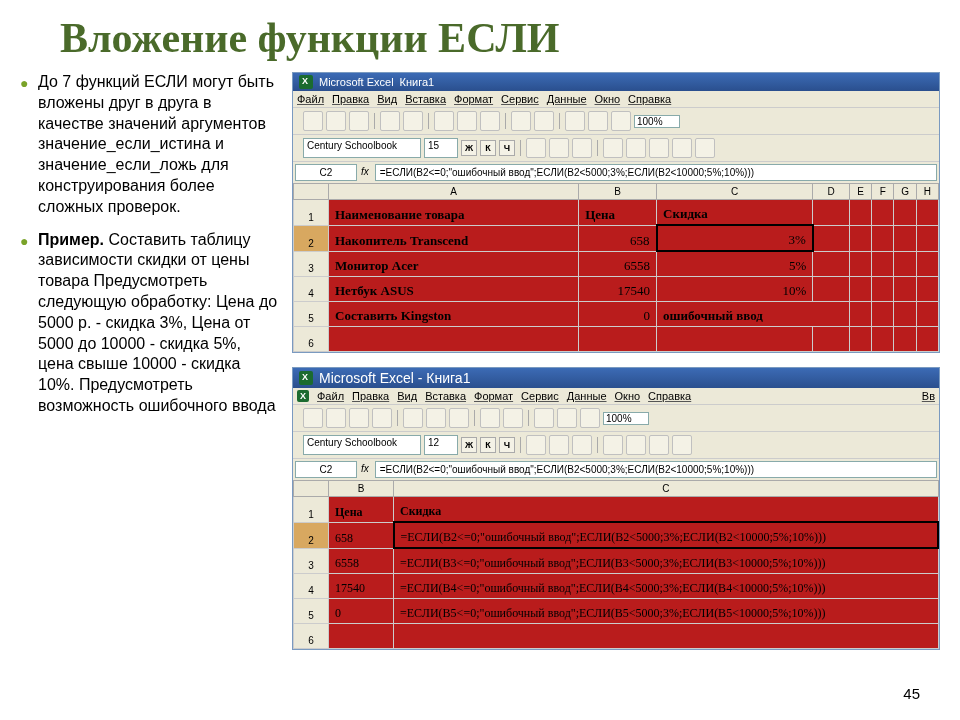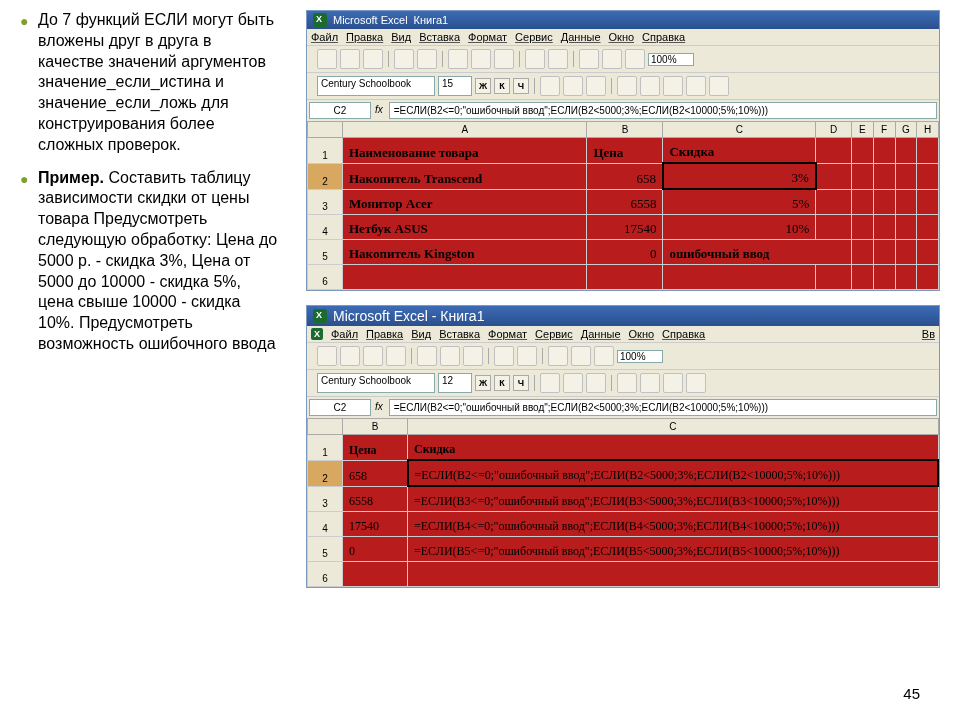--- a/index.html
+++ b/index.html
@@ -1,18 +1,18 @@
 <!DOCTYPE html>
 <html><head>
 <meta charset="utf-8">
 <style>
 body{margin:0;font-family:Arial,sans-serif;background:#fff;width:960px;height:720px;position:relative;overflow:hidden}
 .slide{padding:10px 20px 20px 20px}
 .title{font-size:42px;font-weight:bold;color:#4a6a2a;margin:4px 0 10px 40px;font-family:Georgia,serif}
-.layout{display:flex;gap:26px}
+.layout{display:flex;gap:12px}
 .left{width:260px}
 .left ul{list-style:none;padding:0;margin:0}
 .left li{margin-bottom:12px;position:relative;padding-left:18px;font-size:16px;line-height:1.3}
 .left li::before{content:"●";color:#7aa329;position:absolute;left:0;top:2px;font-size:14px}
 .right{flex:1;display:flex;flex-direction:column;gap:14px}
 .excel{border:1px solid #7a9ac0;font-size:11px;background:#b91c1c}
 .titlebar{background:linear-gradient(#3c6bb5,#2a4f8e);color:#fff;padding:2px 6px;display:flex;align-items:center;gap:6px;font-size:11px}
 .xicon{display:inline-block;width:14px;height:14px;background:#1b6b2f;border-radius:2px;position:relative}
 .xicon::after{content:"X";color:#fff;font-size:9px;font-weight:bold;position:absolute;left:3px;top:1px}
 .menubar{background:#ece9d8;padding:2px 4px;display:flex;gap:8px;font-size:11px}
@@ -38,20 +38,21 @@
 .b{font-weight:bold}
 .excel2{font-size:10px}
 .excel2 table.sheet{font-size:12px}
 .excel2 .titlebar{font-size:14px}
 .pagenum{position:absolute;right:40px;bottom:18px;font-size:15px}
 </style>
 </head>
 <body>
 
 <div class="slide">
+  <div class="title">Вложение функции ЕСЛИ</div>
   <div class="layout">
     <div class="left">
       <ul>
         <li>До 7 функций ЕСЛИ могут быть вложены друг в друга в качестве значений аргументов значение_если_истина и значение_если_ложь для конструирования более сложных проверок.</li>
         <li><span class="b">Пример.</span><span> Составить таблицу зависимости скидки от цены товара Предусмотреть следующую обработку: Цена до 5000 р. - скидка 3%, Цена от 5000 до 10000 - скидка 5%, цена свыше 10000 - скидка 10%. Предусмотреть возможность ошибочного ввода</span></li>
       </ul>
     </div>
     <div class="right">
 
       <div class="excel">
@@ -165,21 +166,21 @@
             <td class="ar">17540</td>
             <td class="ar">10%</td>
             <td></td>
                 <td></td>
                 <td></td>
                 <td></td>
                 <td></td>
           </tr>
           <tr>
             <td class="rh">5</td>
-            <td class="b">Накопитель Kingston</td>
+            <td class="b">Составить Kingston</td>
             <td class="ar">0</td>
             <td colspan="2" class="b">ошибочный ввод</td>
             <td></td>
                 <td></td>
                 <td></td>
                 <td></td>
           </tr>
           <tr>
             <td class="rh">6</td>
             <td></td>

